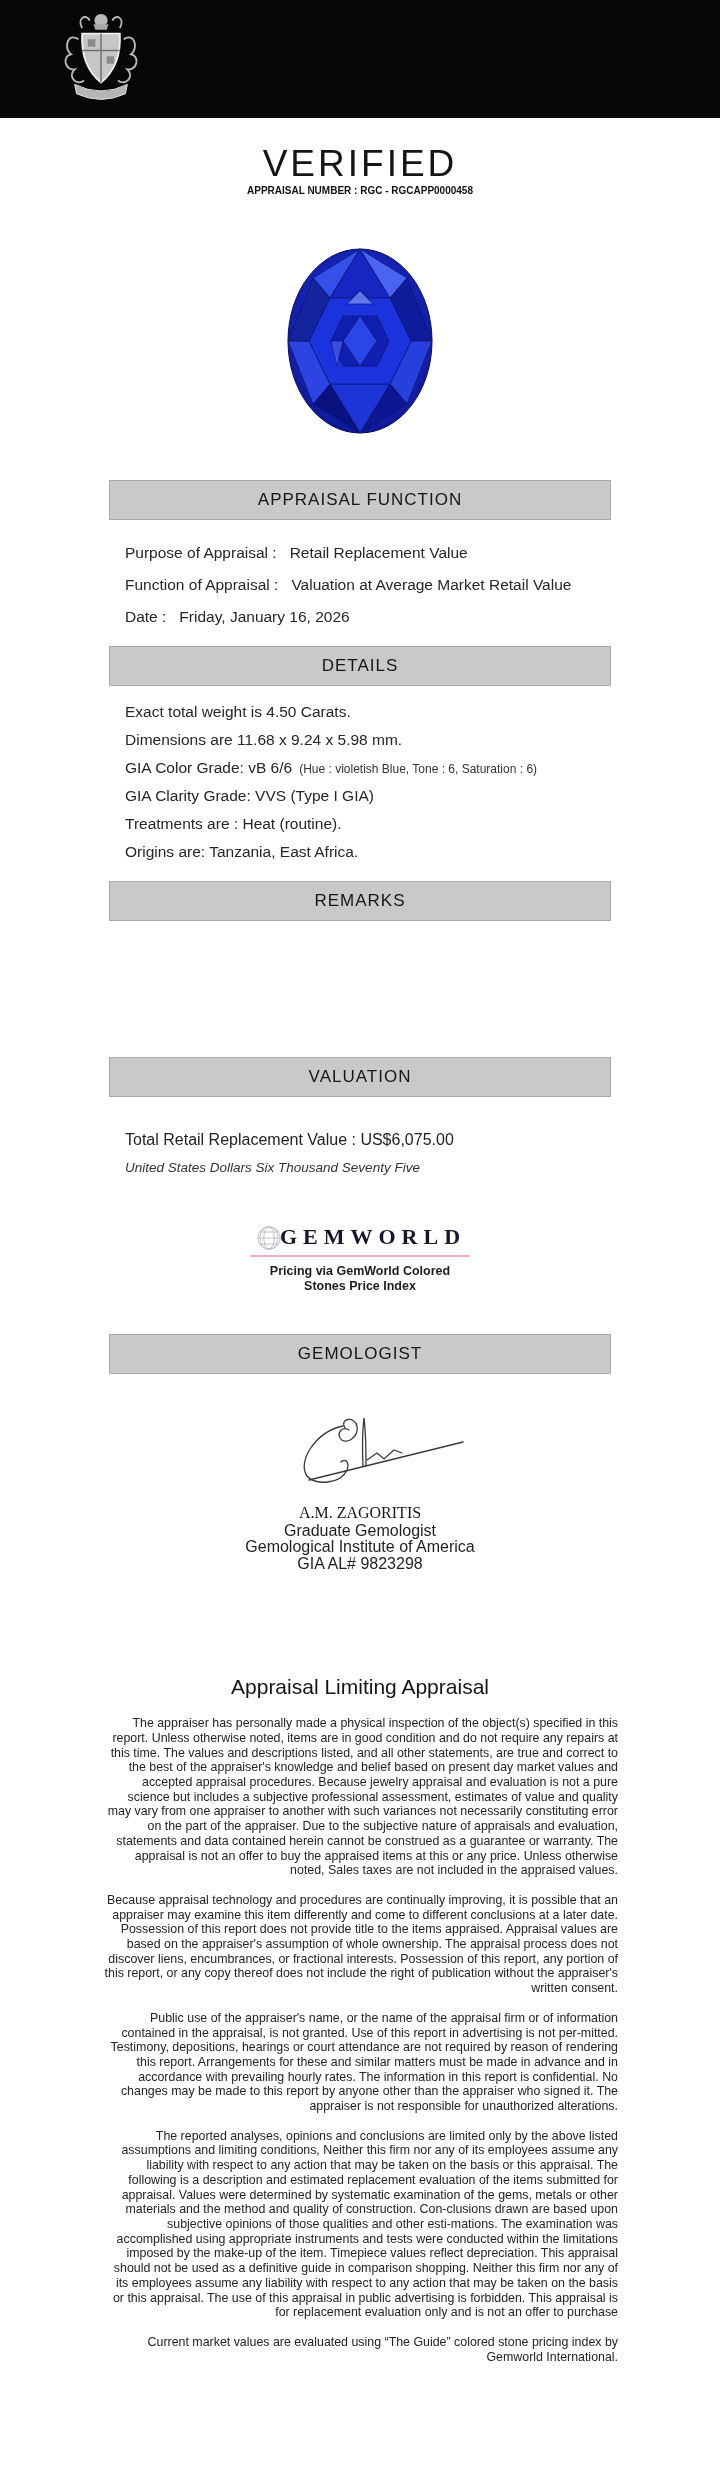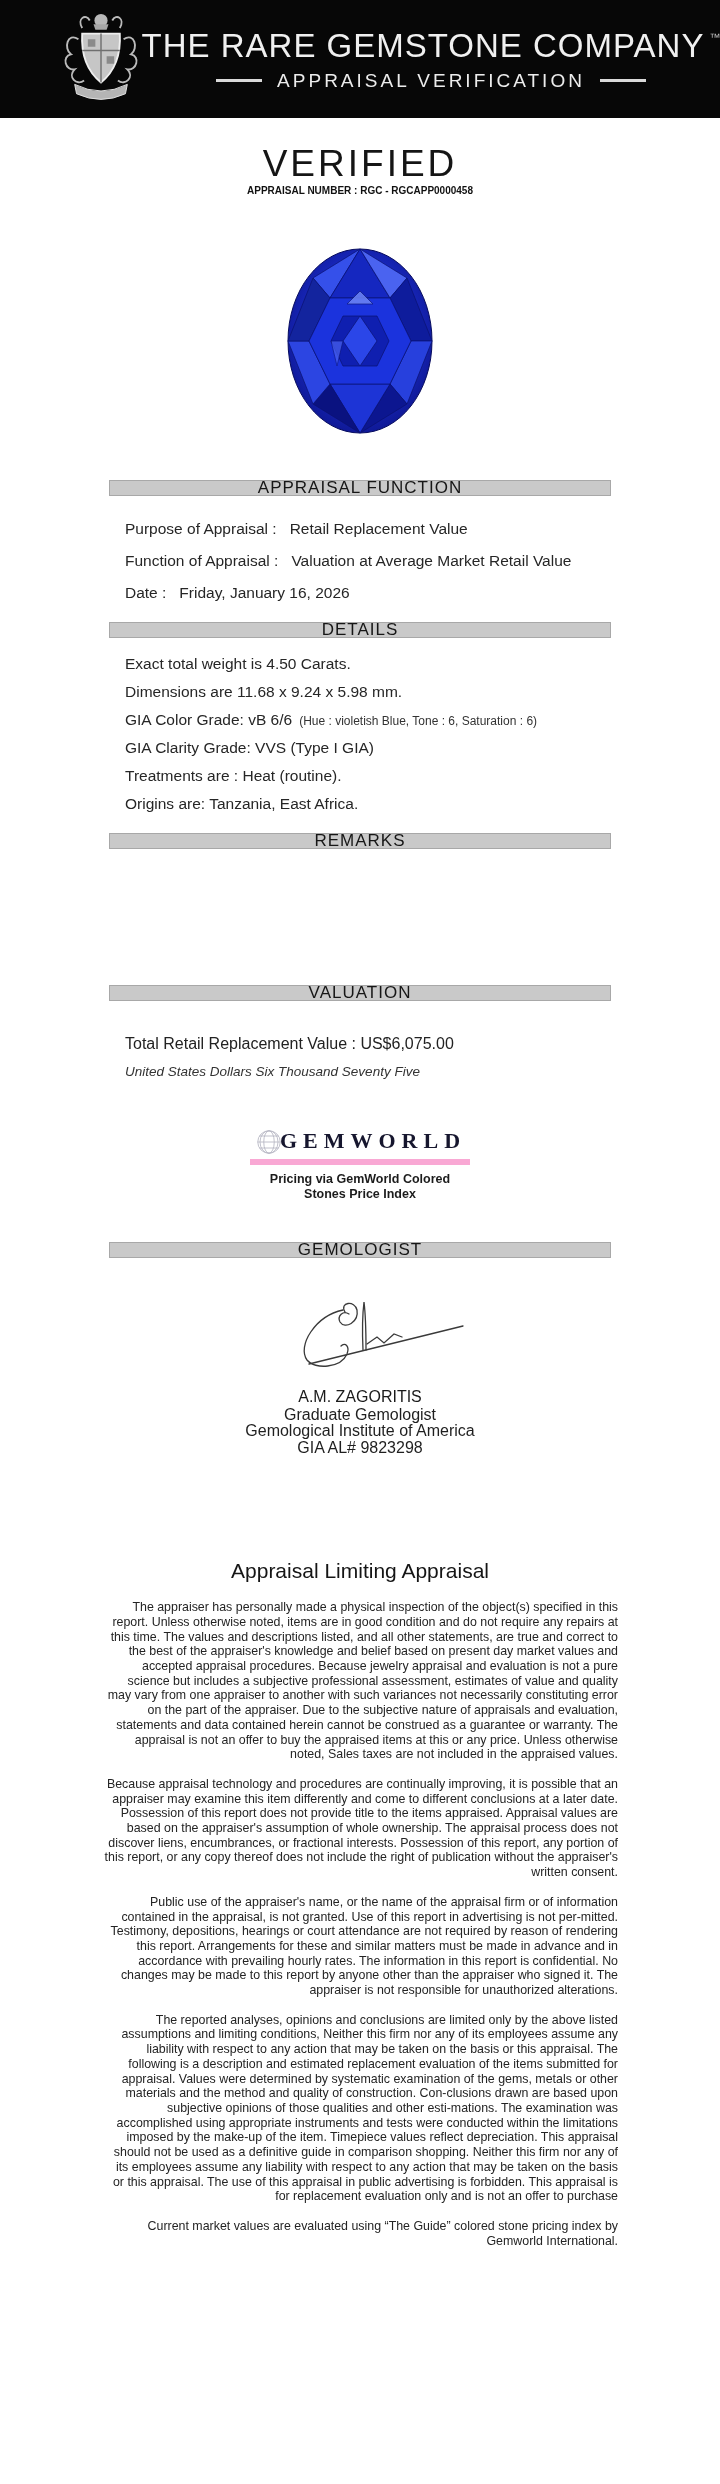--- a/index.html
+++ b/index.html
@@ -23,21 +23,21 @@
   .tagline { color:#ececec; font-size:19px; letter-spacing:3px; line-height:1; }
 
   
   .verified-title { text-align:center; font-size:37px; letter-spacing:3px; margin-top:26px; color:#151515; line-height:1.1; }
   .appraisal-number { text-align:center; font-size:10px; font-weight:bold; color:#111; }
 
   .gem-wrap { width:150px; height:190px; margin:50px auto 0; }
 
   
   .bar {
-    width:502px; height:16px; margin:0 auto; box-sizing:border-box;
+    width:502px; height:40px; margin:0 auto; box-sizing:border-box;
     background:#c9c9c9; border:1px solid #a8a8a8;
     display:flex; align-items:center; justify-content:center;
     font-size:17px; letter-spacing:1px; color:#161616;
   }
   .af-bar { margin-top:44px; }
   .section-body { width:502px; margin:0 auto; padding-left:16px; box-sizing:border-box; font-size:15.5px; color:#262626; }
   .af-body { margin-top:24px; }
   .af-row { margin-bottom:14px; }
   .af-row .val { margin-left:13px; }
 
@@ -47,28 +47,28 @@
   .note { font-size:12px; color:#333; margin-left:7px; }
 
   .remarks-bar { margin-top:20px; }
   .remarks-space { height:136px; }
 
   .valuation-body { margin-top:34px; }
   .total-line { font-size:16px; color:#222; }
   .amount-words { font-size:13.5px; font-style:italic; margin-top:11px; color:#333; }
 
   .gemworld { width:220px; margin:48px auto 0; text-align:center; }
-  .gw-row { display:flex; align-items:center; justify-content:center; border-bottom:6px solid #f9a8d4; padding-bottom:2px; }
+  .gw-row { display:flex; align-items:center; justify-content:center; border-bottom:2px solid #f9a8d4; padding-bottom:2px; }
   .gw-globe { width:30px; height:30px; margin-right:-4px; flex:0 0 auto; }
   .gw-logo-text { font-family:"Liberation Serif", serif; font-weight:bold; font-size:22px; letter-spacing:6px; color:#16162e; line-height:1.2; }
   .gw-caption { font-size:12.5px; font-weight:bold; line-height:15px; margin-top:7px; color:#1c1c1c; }
 
   .gemologist-bar { margin-top:40px; }
   .signature { display:block; margin:40px auto 0; }
-  .gemo-name { text-align:center; font-size:16px; margin-top:10px; color:#1a1a1a; }
+  .gemo-name { text-align:center; font-size:16px; margin-top:10px; color:#1a1a1a;font-family:Liberation Serif, serif; }
   .gemo-sub { text-align:center; font-size:16px; line-height:14.5px; color:#1f1f1f; margin-top:2px; }
 
   .alc-heading { text-align:center; font-size:21px; margin-top:104px; color:#151515; font-weight:400; }
   .alc { width:516px; margin:17px auto 0; text-align:center; font-size:12.4px; line-height:14.7px; color:#242424; }
   .alc p { margin:0 0 15px 0;text-align:right; }
 </style>
 </head>
 <body>
 
 <div class="banner">
@@ -78,28 +78,20 @@
       <path d="M74,34 C86,26 90,44 82,50 C92,52 88,68 78,66 C86,74 76,84 68,78"></path>
       <path d="M30,22 C24,12 34,6 38,14 M70,22 C76,12 66,6 62,14"></path>
     </g>
     <circle cx="50" cy="14" r="7" fill="#b8b8b8"></circle>
     <path d="M42,18 h16 l-2,6 h-12 z" fill="#a8a8a8"></path>
     <path d="M30,28 L70,28 Q72,62 50,80 Q28,62 30,28 Z" fill="#c6c6c6" stroke="#efefef" stroke-width="2"></path>
     <path d="M50,28 L50,80 M30,46 L70,46" stroke="#6f6f6f" stroke-width="1.5"></path>
     <path d="M36,34 h8 v8 h-8 z M56,52 h8 v8 h-8 z" fill="#8a8a8a"></path>
     <path d="M22,82 Q50,96 78,82 L76,92 Q50,104 24,92 Z" fill="#b5b5b5" stroke="#e5e5e5" stroke-width="1"></path>
   </svg>
-  <div class="banner-text">
-    <div class="company"><span>THE RARE GEMSTONE COMPANY</span><span class="tm">™</span></div>
-    <div class="tagline-row">
-      <span class="dash"></span>
-      <span class="tagline">APPRAISAL VERIFICATION</span>
-      <span class="dash"></span>
-    </div>
-  </div>
 </div>
 
 <div class="verified-title">VERIFIED</div>
 <div class="appraisal-number">APPRAISAL NUMBER : RGC - RGCAPP0000458</div>
 
 <div class="gem-wrap">
   <svg width="150" height="190" viewBox="0 0 150 190" aria-hidden="true">
     <defs>
       <radialGradient id="gemg" cx="50%" cy="45%" r="65%">
         <stop offset="0%" stop-color="#3a55ee"></stop>

